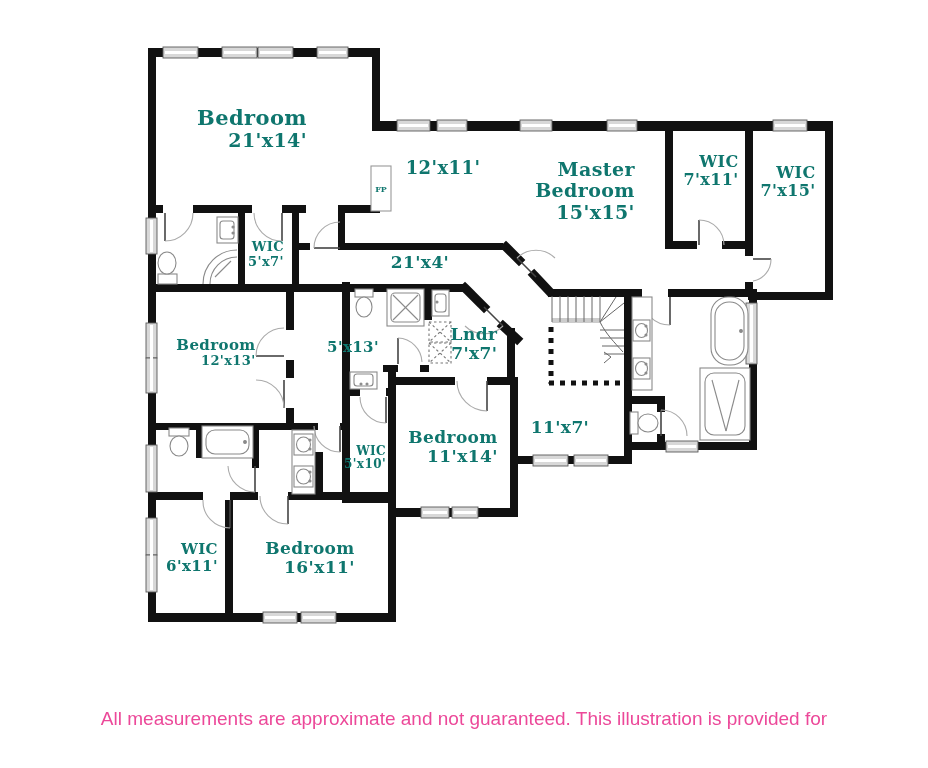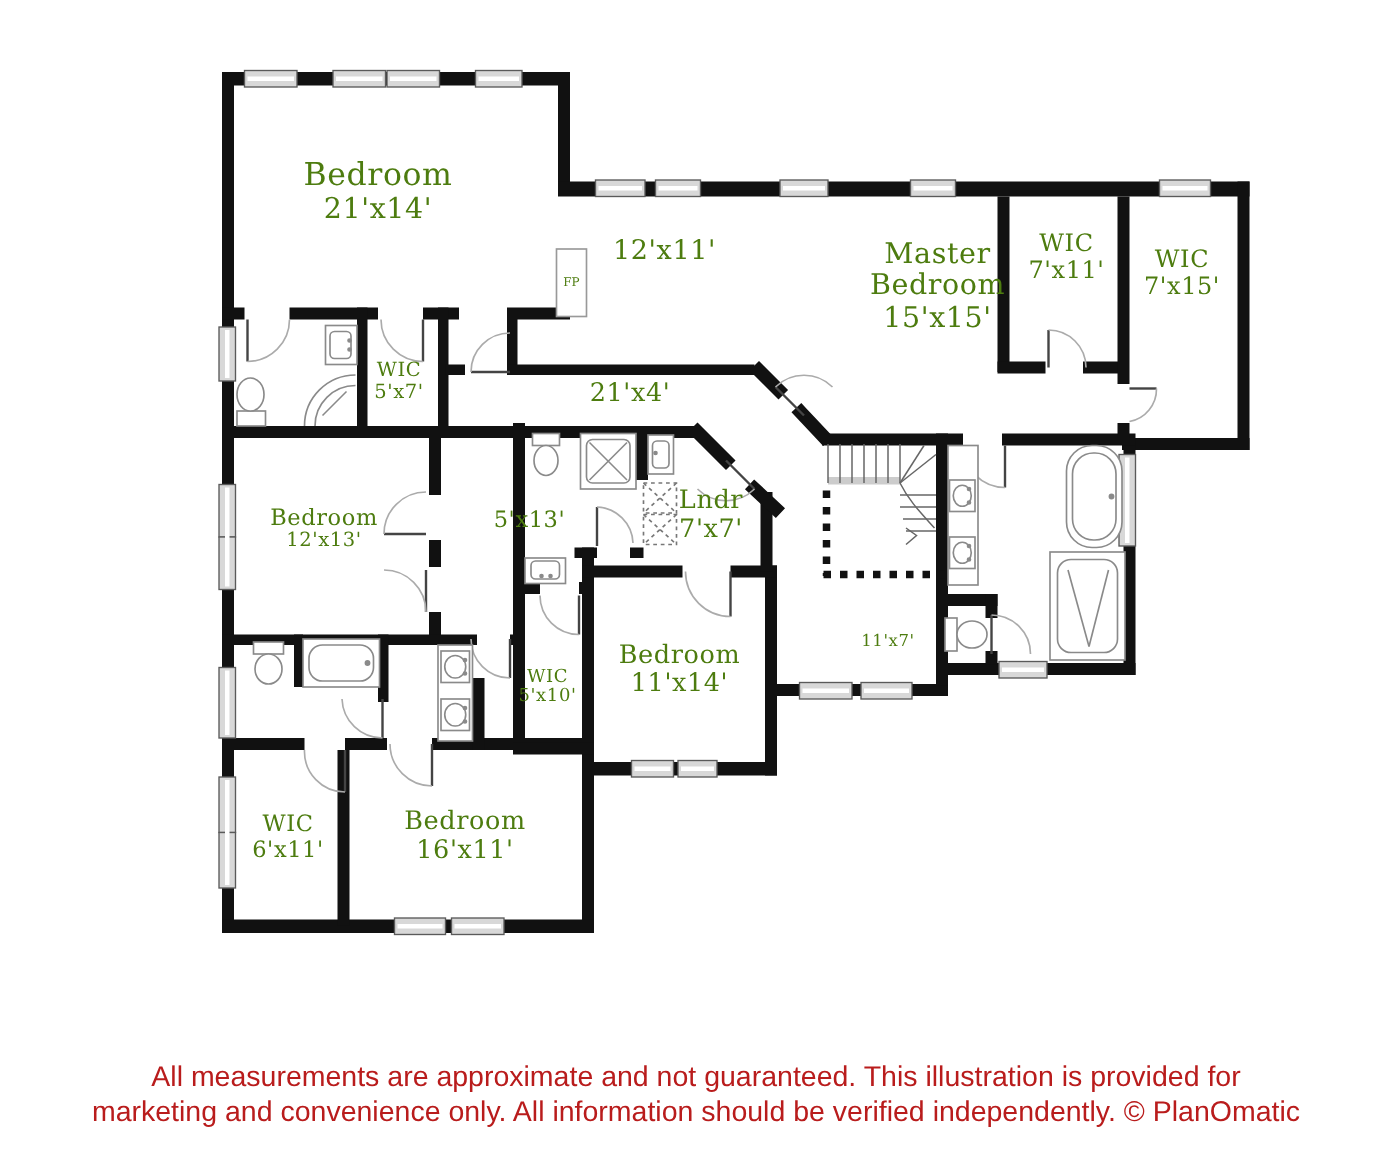--- a/index.html
+++ b/index.html
@@ -1,23 +1,23 @@
 <!DOCTYPE html>
 <html><head>
 <meta charset="utf-8">
 <style>
   html,body{margin:0;padding:0;background:#fff;}
   #stage{position:relative;width:928px;height:768px;background:#ffffff;overflow:hidden;
          font-family:"DejaVu Serif","Liberation Serif",serif;}
   #plan-svg{position:absolute;left:0;top:0;}
-  .lbl{position:absolute;transform:translate(-50%,-50%);text-align:center;color:#4d7c0f;
-       font-weight:normal;white-space:nowrap;line-height:1.12;letter-spacing:0.4px;}
+  .lbl{position:absolute;transform:translate(-50%,-50%);text-align:right;color:#0f766e;
+       font-weight:bold;white-space:nowrap;line-height:1.12;letter-spacing:0.4px;}
   .lbl div{white-space:nowrap;}
   .footer{position:absolute;left:0;right:0;text-align:center;
-          font-family:"Liberation Sans","DejaVu Sans",sans-serif;color:#b91c1c;
+          font-family:"Liberation Sans","DejaVu Sans",sans-serif;color:#ec4899;
           font-size:19px;line-height:23px;font-weight:400;letter-spacing:0;}
 </style>
 </head>
 <body>
 
 <div id="stage">
 
 <svg id="plan-svg" width="928" height="768" viewBox="0 0 928 768">
 
   <g fill="#111">
@@ -313,21 +313,21 @@
 
 <div class="lbl" style="left:252px;top:128px;font-size:21px;">
   <div>Bedroom</div>
   <div style="font-size:19px;">21'x14'</div>
 </div>
 
 <div class="lbl" style="left:443px;top:168px;font-size:18px;">
   <div>12'x11'</div>
 </div>
 
-<div class="lbl" style="left:585px;top:191px;font-size:19px;margin-left:40px;">
+<div class="lbl" style="left:585px;top:191px;font-size:19px;">
   <div>Master</div>
   <div>Bedroom</div>
   <div>15'x15'</div>
 </div>
 
 <div class="lbl" style="left:711px;top:171px;font-size:16px;">
   <div>WIC</div>
   <div>7'x11'</div>
 </div>
 
@@ -357,21 +357,21 @@
 <div class="lbl" style="left:474px;top:344px;font-size:17px;">
   <div>Lndr</div>
   <div>7'x7'</div>
 </div>
 
 <div class="lbl" style="left:453px;top:447px;font-size:17px;">
   <div>Bedroom</div>
   <div>11'x14'</div>
 </div>
 
-<div class="lbl" style="left:592px;top:428px;font-size:11px;">
+<div class="lbl" style="left:560px;top:428px;font-size:17px;">
   <div>11'x7'</div>
 </div>
 
 <div class="lbl" style="left:365px;top:458px;font-size:12px;">
   <div>WIC</div>
   <div>5'x10'</div>
 </div>
 
 <div class="lbl" style="left:192px;top:558px;font-size:15px;">
   <div>WIC</div>
@@ -381,15 +381,14 @@
 <div class="lbl" style="left:310px;top:558px;font-size:17px;">
   <div>Bedroom</div>
   <div>16'x11'</div>
 </div>
 
 <div class="lbl" style="left:381px;top:189px;font-size:8px;letter-spacing:0;">
   <div>FP</div>
 </div>
 
 <div class="footer" style="top:707px;">All measurements are approximate and not guaranteed. This illustration is provided for</div>
-<div class="footer" style="top:730px;">marketing and convenience only. All information should be verified independently. © PlanOmatic</div>
 
 </div>
 
 </body></html>

